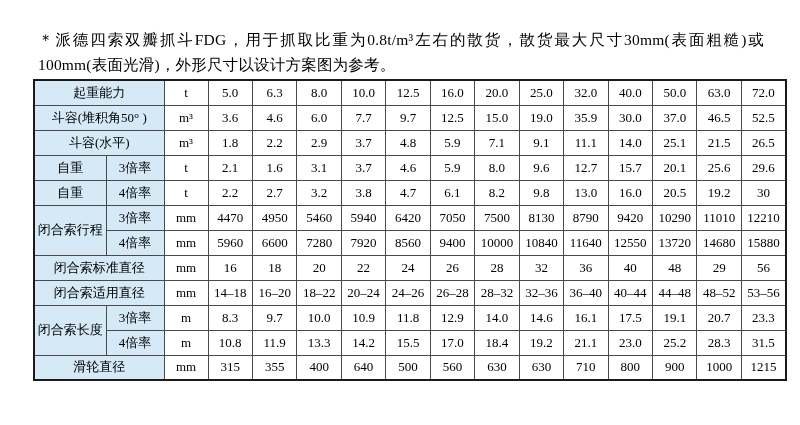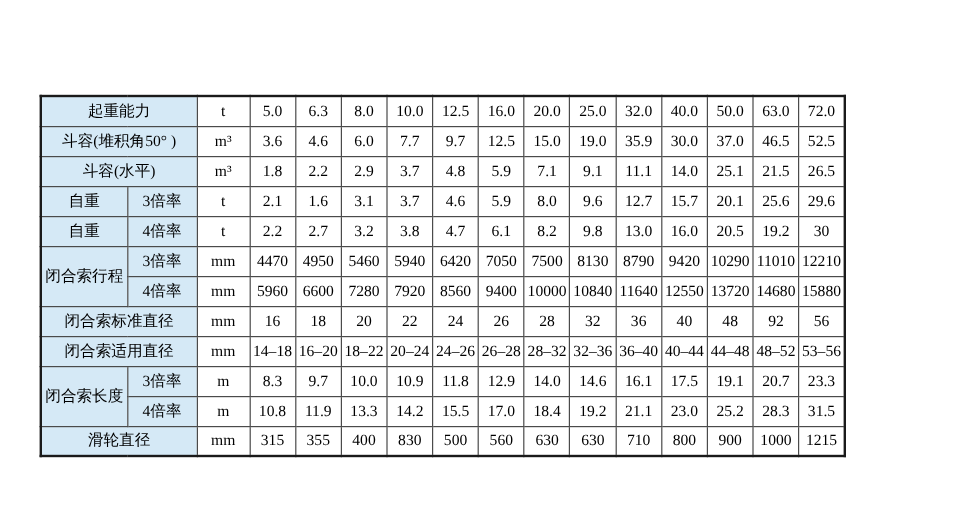--- a/index.html
+++ b/index.html
@@ -16,21 +16,21 @@
     left: 38px; top: 11px;
     width: 726px;
     font-size: 15.5px;
     line-height: 25px;
     letter-spacing: 0.2px;
     text-align: justify;
   }
   table.spec {
     position: absolute;
     left: 33px; top: 79px;
-    width: 672px;
+    width: 754px;
     border-collapse: collapse;
     table-layout: fixed;
     font-size: 13px;
   }
   table.spec col.c-label1 { width: 72px; }
   table.spec col.c-label2 { width: 58px; }
   table.spec col.c-unit   { width: 44px; }
   table.spec th, table.spec td {
     border: 1px solid var(--grid, #4a4a4a);
     height: 25px;
@@ -47,20 +47,21 @@
     font-size: 13px;
   }
   table.spec td.unit { background: #ffffff; }
   table.spec td.val  { background: #ffffff; }
 </style>
 </head>
 <body>
 
 <div class="page">
 
+  <p class="note">＊派德四索双瓣抓斗FDG，用于抓取比重为0.8t/m³左右的散货，散货最大尺寸30mm(表面粗糙)或100mm(表面光滑)，外形尺寸以设计方案图为参考。</p>
 
   <table class="spec">
     <colgroup>
       <col class="c-label1">
       <col class="c-label2">
       <col class="c-unit">
       <col>
         <col>
         <col>
         <col>
@@ -204,21 +205,21 @@
           <td class="val">18</td>
           <td class="val">20</td>
           <td class="val">22</td>
           <td class="val">24</td>
           <td class="val">26</td>
           <td class="val">28</td>
           <td class="val">32</td>
           <td class="val">36</td>
           <td class="val">40</td>
           <td class="val">48</td>
-          <td class="val">92</td>
+          <td class="val">29</td>
           <td class="val">56</td>
         </tr>
         <tr>
           <th class="lbl" colspan="2">闭合索适用直径</th>
           <td class="unit">mm</td>
           <td class="val">14–18</td>
           <td class="val">16–20</td>
           <td class="val">18–22</td>
           <td class="val">20–24</td>
           <td class="val">24–26</td>
@@ -265,21 +266,21 @@
           <td class="val">25.2</td>
           <td class="val">28.3</td>
           <td class="val">31.5</td>
         </tr>
         <tr>
           <th class="lbl" colspan="2">滑轮直径</th>
           <td class="unit">mm</td>
           <td class="val">315</td>
           <td class="val">355</td>
           <td class="val">400</td>
-          <td class="val">830</td>
+          <td class="val">640</td>
           <td class="val">500</td>
           <td class="val">560</td>
           <td class="val">630</td>
           <td class="val">630</td>
           <td class="val">710</td>
           <td class="val">800</td>
           <td class="val">900</td>
           <td class="val">1000</td>
           <td class="val">1215</td>
         </tr>

